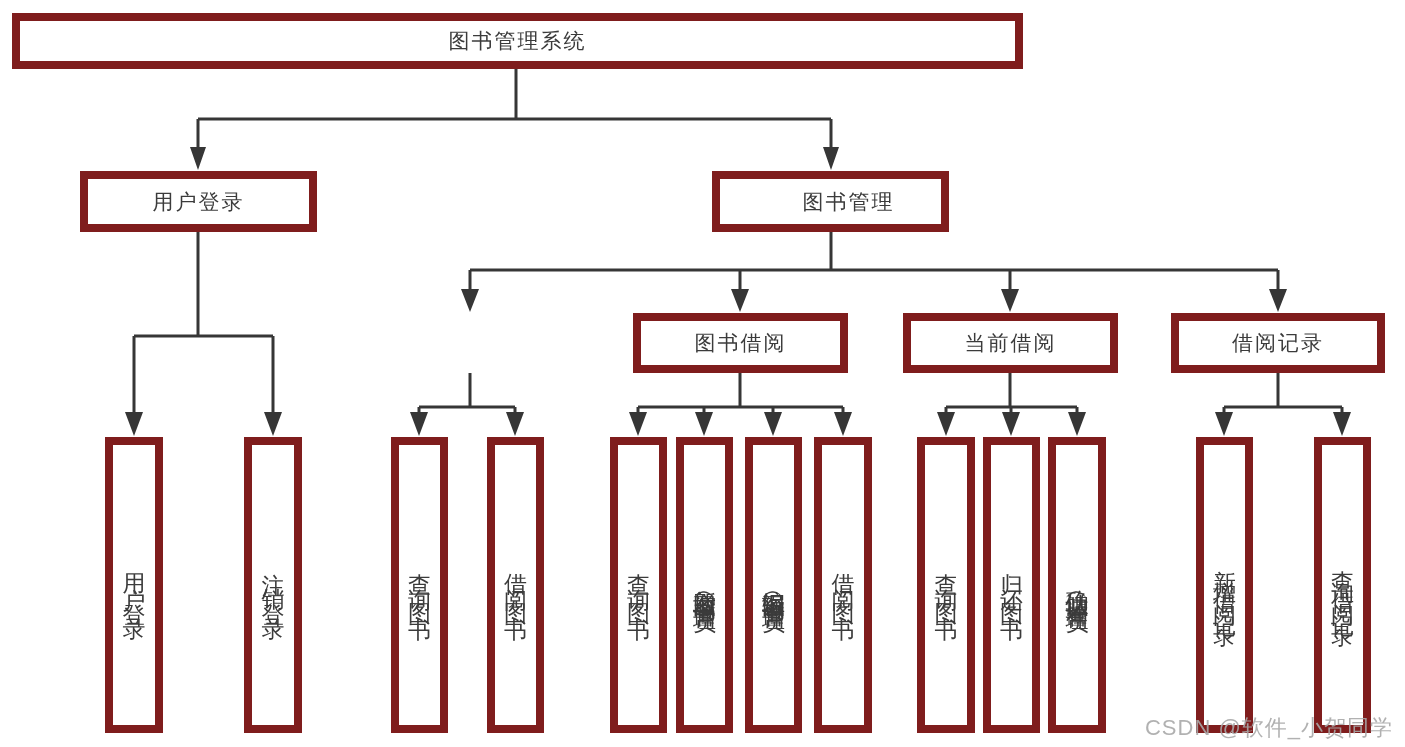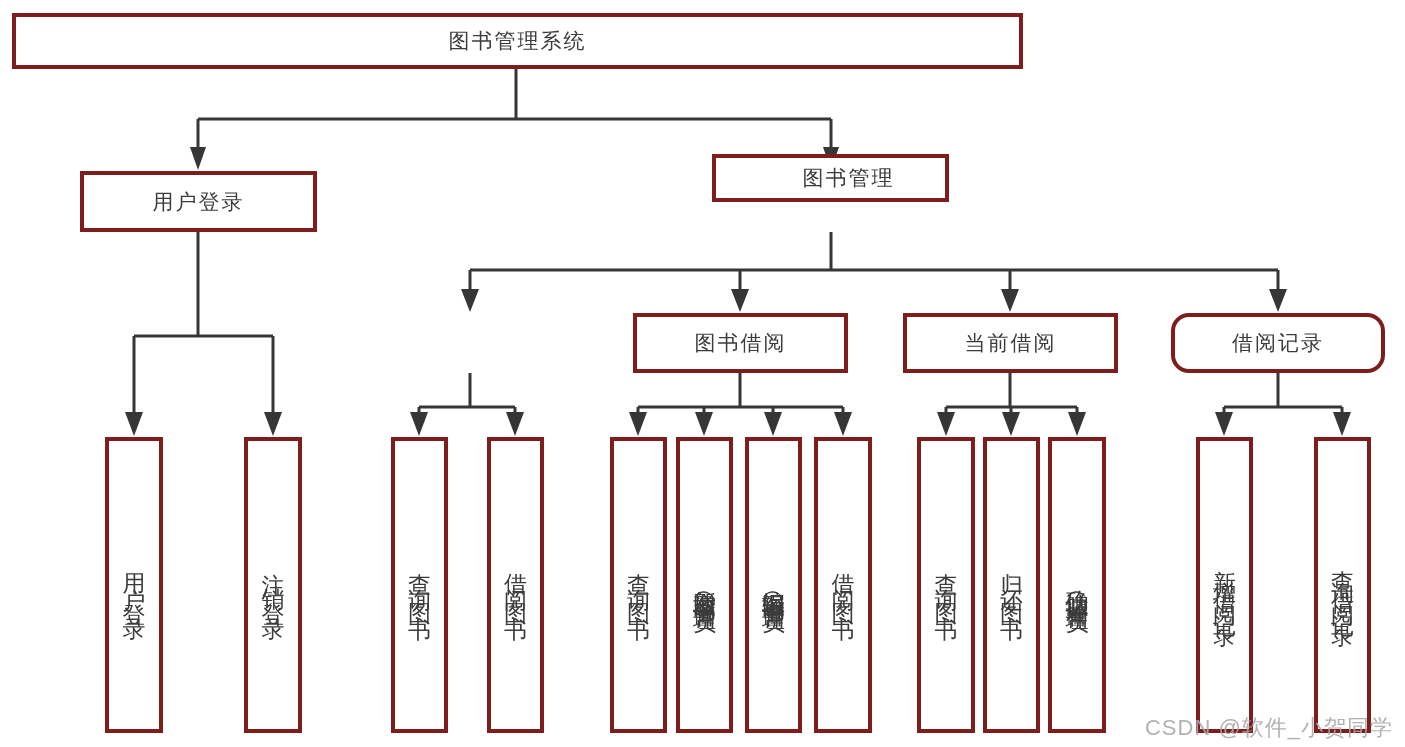--- a/index.html
+++ b/index.html
@@ -4,41 +4,41 @@
 <style>
   html,body { margin:0; padding:0; background:#ffffff; }
   #canvas {
     position:relative; width:1405px; height:747px; background:#ffffff;
     font-family:"Liberation Sans","DejaVu Sans",sans-serif; overflow:hidden;
   }
   #wires { position:absolute; left:0; top:0; width:1405px; height:747px; }
 
   .box {
     position:absolute; box-sizing:border-box; background:#ffffff;
-    border:4px solid #7f1d1d; display:flex; align-items:center; justify-content:center;
+    border:8px solid #7f1d1d; display:flex; align-items:center; justify-content:center;
     color:#3b3b3b;
   }
   .hlabel { font-size:21px; letter-spacing:2px; white-space:nowrap; }
 
   .vtext {
     writing-mode:vertical-rl; text-orientation:mixed;
     font-size:23px; color:#3b3b3b; line-height:1;
   }
   .v4  { letter-spacing:15px; }
   .v6  { letter-spacing:11px; }
   .v10 { letter-spacing:3px; }
 
   
   .b-root { left:12px;  top:13px;  width:1011px; height:56px; }
   .b-l2a  { left:80px;  top:171px; width:237px;  height:61px; }
-  .b-l2b  { left:712px; top:154px; width:237px;  height:48px;padding-left:36px; }
+  .b-l2b  { left:712px; top:171px; width:237px;  height:61px;padding-left:36px; }
   .b-l3a  { left:362px; top:313px; width:216px;  height:60px; }
   .b-l3b  { left:633px; top:313px; width:215px;  height:60px; }
   .b-l3c  { left:903px; top:313px; width:215px;  height:60px; }
-  .b-l3d  { left:1171px;top:313px; width:214px;  height:60px;border-radius:18px; }
+  .b-l3d  { left:1171px;top:313px; width:214px;  height:60px; }
 
   .leaf { top:437px; height:296px; }
   .b-lf0  { left:105px;  width:58px; }
   .b-lf1  { left:244px;  width:58px; }
   .b-lf2  { left:391px;  width:57px; }
   .b-lf3  { left:487px;  width:57px; }
   .b-lf4  { left:610px;  width:57px; }
   .b-lf5  { left:676px;  width:57px; }
   .b-lf6  { left:745px;  width:57px; }
   .b-lf7  { left:814px;  width:58px; }

